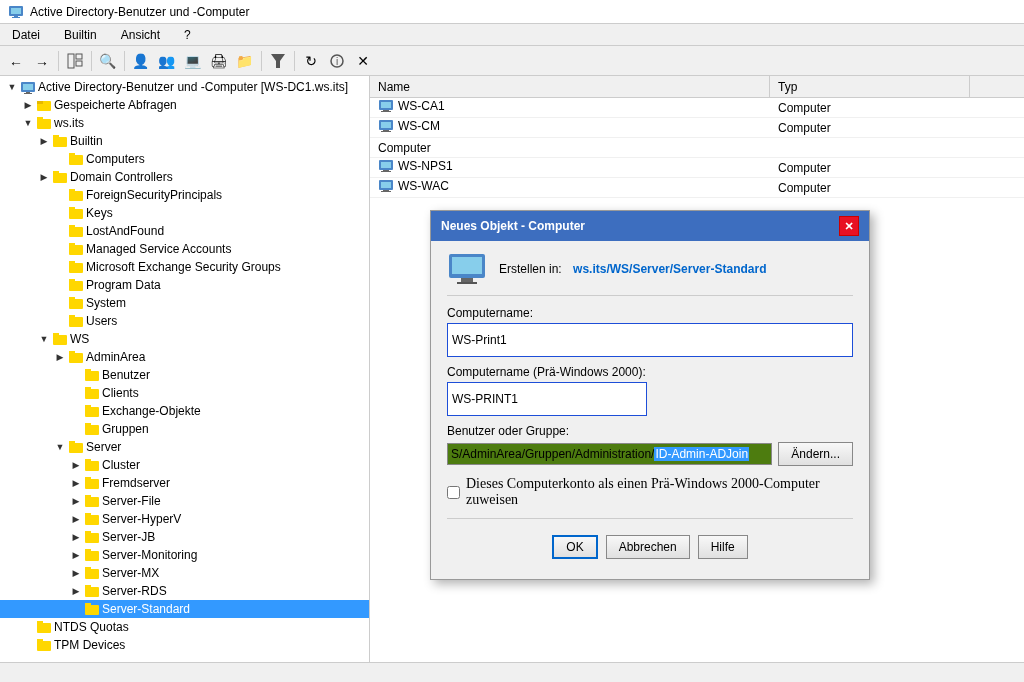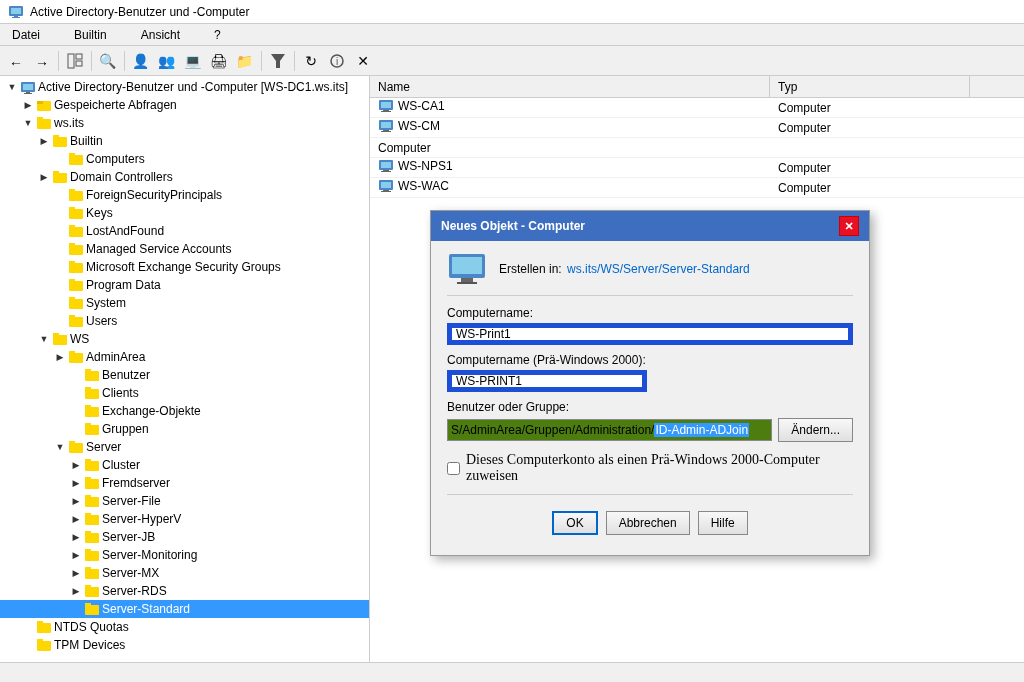--- a/index.html
+++ b/index.html
@@ -33,21 +33,21 @@
       font-size: 12px;
       color: #000;
     }
 
     
     .menu-bar {
       background: #f0f0f0;
       border-bottom: 1px solid #ccc;
       padding: 2px 4px;
       display: flex;
-      gap: 18px;
+      gap: 8px;
       height: 22px;
       align-items: center;
     }
     .menu-item {
       padding: 2px 8px;
       cursor: pointer;
       font-size: 12px;
     }
 
     
@@ -256,32 +256,33 @@
       height: 32px;
       flex-shrink: 0;
     }
     .dialog-info-text {
       font-size: 12px;
       color: #000;
     }
     .dialog-info-path {
       font-size: 12px;
       color: #0066cc;
-      margin-left: 2px;
+      margin-left: 8px;
+      font-weight: bold;
     }
     .dialog-field-label {
       font-size: 12px;
       color: #000;
       margin-bottom: 3px;
       margin-top: 8px;
     }
     .dialog-input {
       width: 100%;
-      height: 22px;
-      border: 5px solid #1d4ed8;
+      height: 34px;
+      border: 1px solid #1d4ed8;
       padding: 2px 4px;
       font-size: 12px;
       background: #fff;
       outline: none;
     }
     .dialog-desc-text {
       font-size: 11.5px;
       color: #000;
       margin-top: 8px;
       margin-bottom: 8px;

